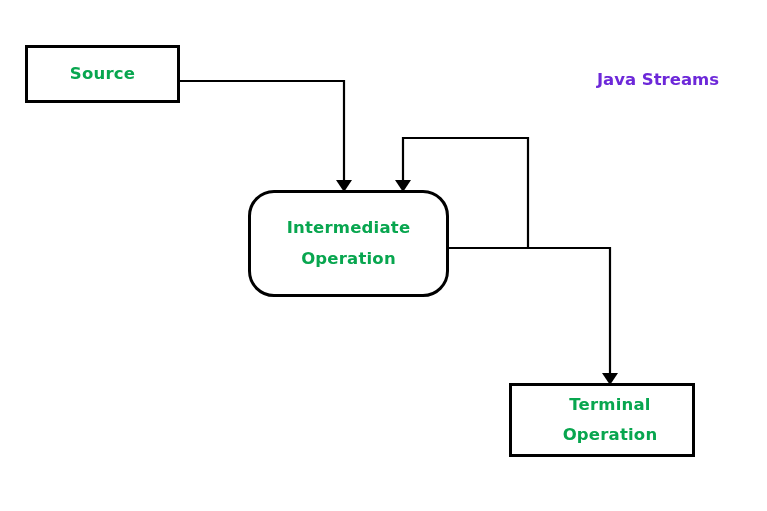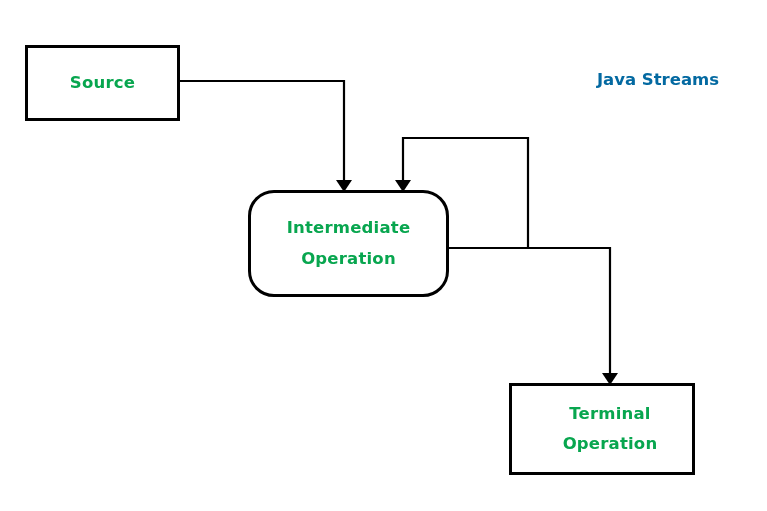--- a/index.html
+++ b/index.html
@@ -40,45 +40,45 @@
   }
   .node-line + .node-line {
     margin-top: 14px;
     text-align: right;
   }
 
   #node-source {
     left: 25px;
     top: 45px;
     width: 155px;
-    height: 76px;
+    height: 58px;
   }
   #node-intermediate {
     left: 248px;
     top: 190px;
     width: 201px;
     height: 107px;
     border-radius: 26px;
   }
   #node-terminal {
     left: 509px;
     top: 383px;
     width: 186px;
-    height: 92px;
+    height: 74px;
     padding-left: 16px;
   }
 
   
   #title {
     position: absolute;
     left: 560px;
     top: 70px;
     width: 196px;
     text-align: center;
-    color: #0369a1;
+    color: #6d28d9;
     font-weight: bold;
     font-size: 16.5px;
     white-space: nowrap;
     z-index: 3;
   }
 
   
   #edges {
     position: absolute;
     left: 0;

